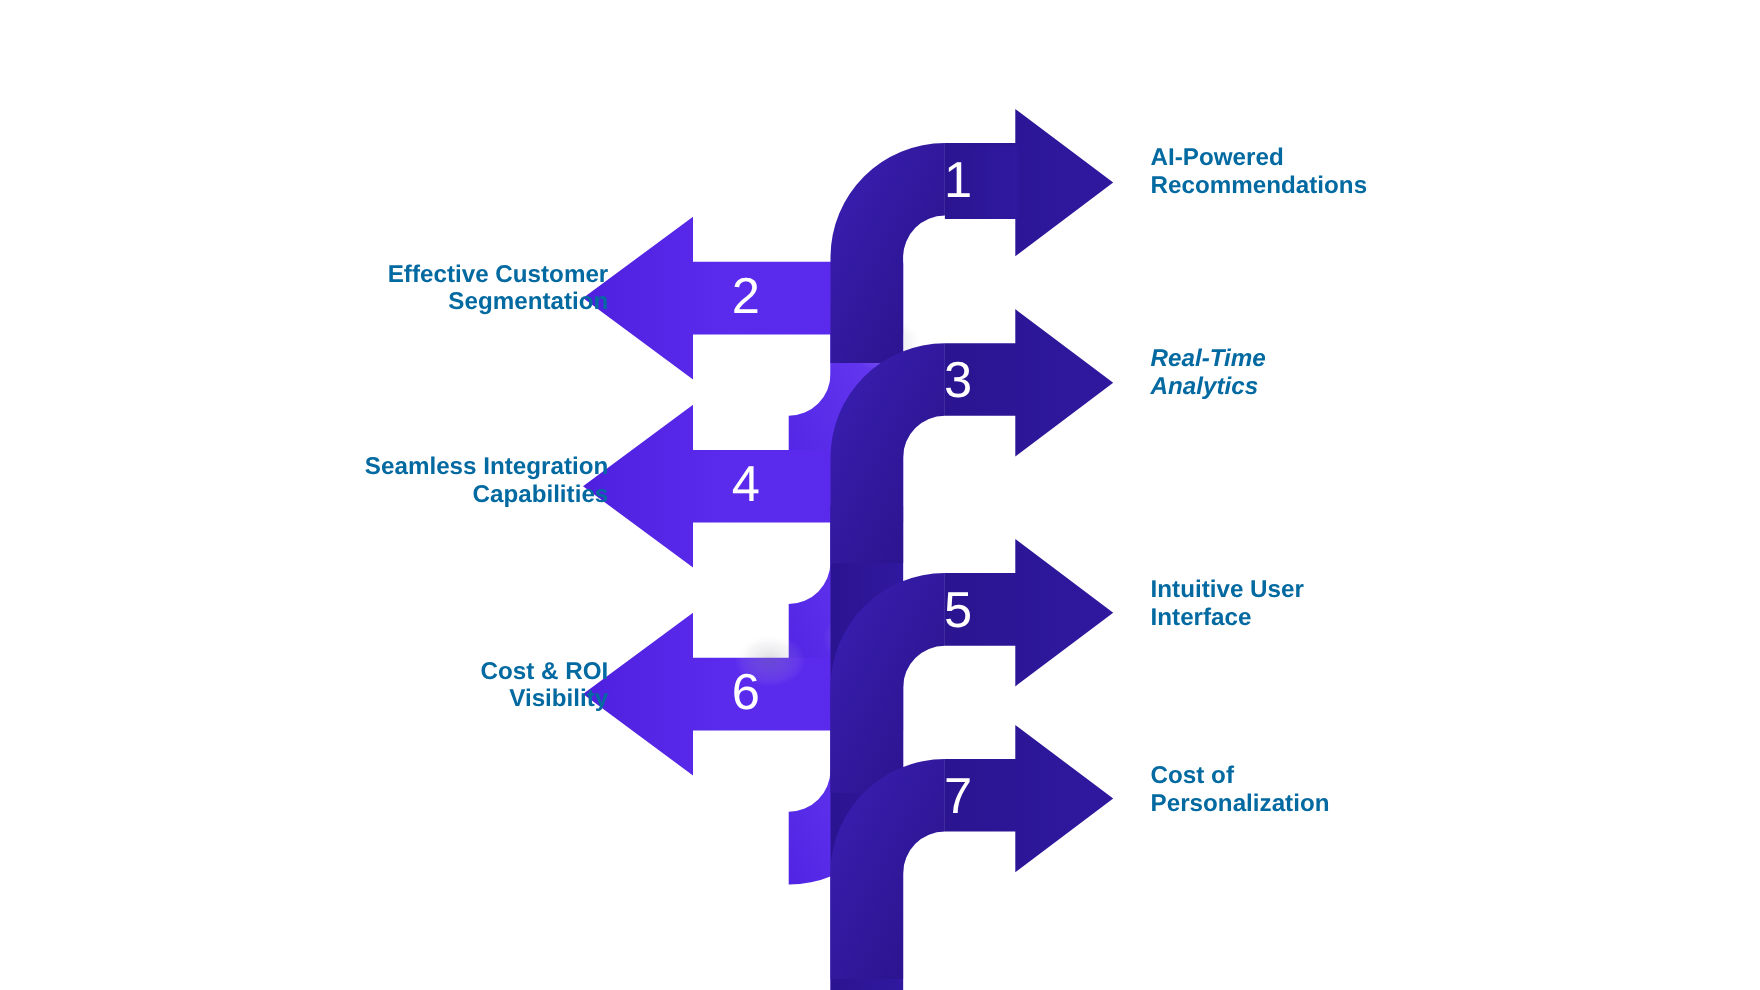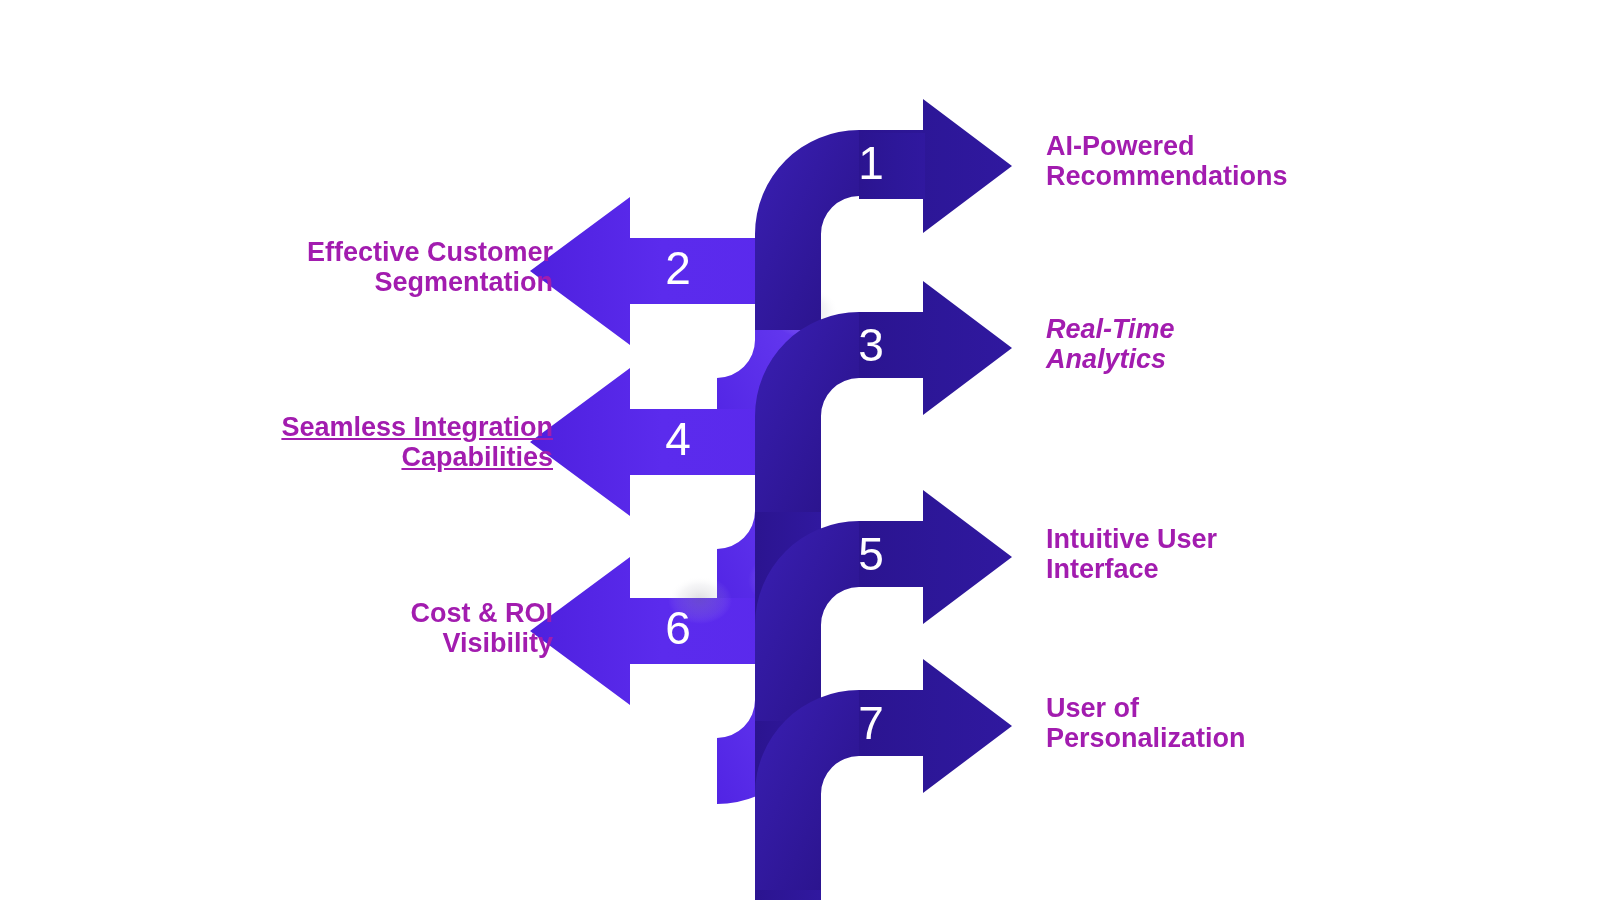--- a/index.html
+++ b/index.html
@@ -30,23 +30,23 @@
     fill: #ffffff;
     font-family: "Liberation Sans", sans-serif;
     font-size: 46px;
     font-weight: 400;
     text-anchor: middle;
     dominant-baseline: middle;
   }
   .label {
     position: absolute;
     font-family: "Liberation Sans", sans-serif;
-    font-size: 27px;
+    font-size: 22px;
     font-weight: bold;
-    color: #a21caf;
+    color: #0369a1;
     line-height: 1.12;
     white-space: pre-line;
   }
   .label-right {
     text-align: left;
     left: 1046px;
   }
   .label-left {
     text-align: right;
     right: 1047px;
@@ -231,25 +231,25 @@
 
   <div class="label label-right" style="top:131px;">AI-Powered
 Recommendations</div>
 
   <div class="label label-left" style="top:237px;">Effective Customer
 Segmentation</div>
 
   <div class="label label-right" style="top:314px;font-style:italic;">Real-Time
 Analytics</div>
 
-  <div class="label label-left" style="top:412px;text-decoration:underline;">Seamless Integration
+  <div class="label label-left" style="top:412px;">Seamless Integration
 Capabilities</div>
 
   <div class="label label-right" style="top:524px;">Intuitive User
 Interface</div>
 
   <div class="label label-left" style="top:598px;">Cost &amp; ROI
 Visibility</div>
 
-  <div class="label label-right" style="top:693px;">User of
+  <div class="label label-right" style="top:693px;">Cost of
 Personalization</div>
 
 </div>
 
 </body></html>

